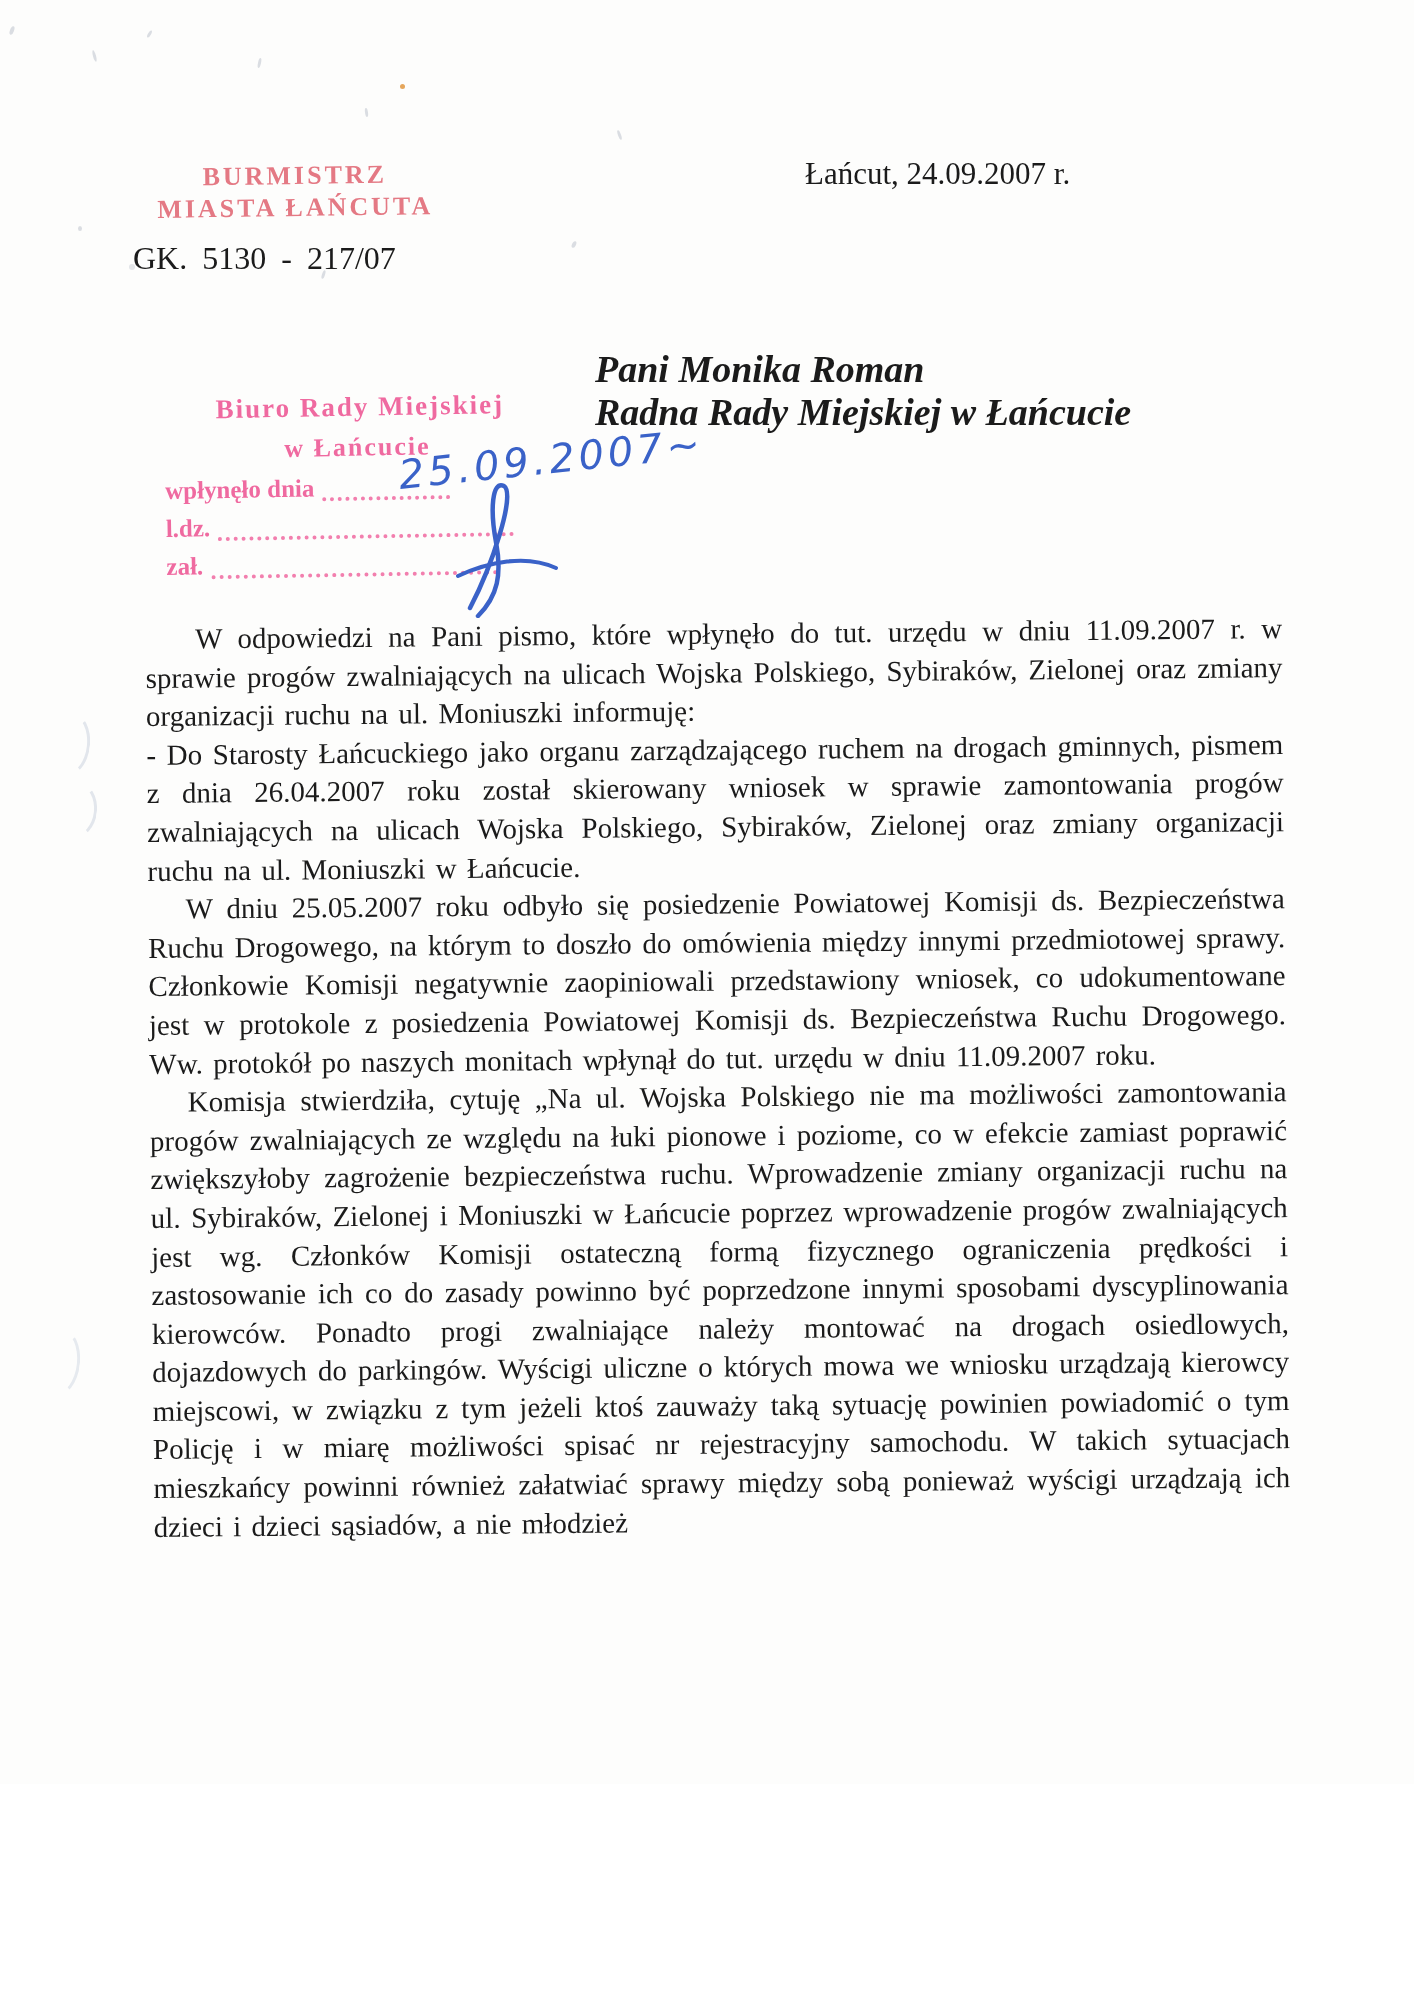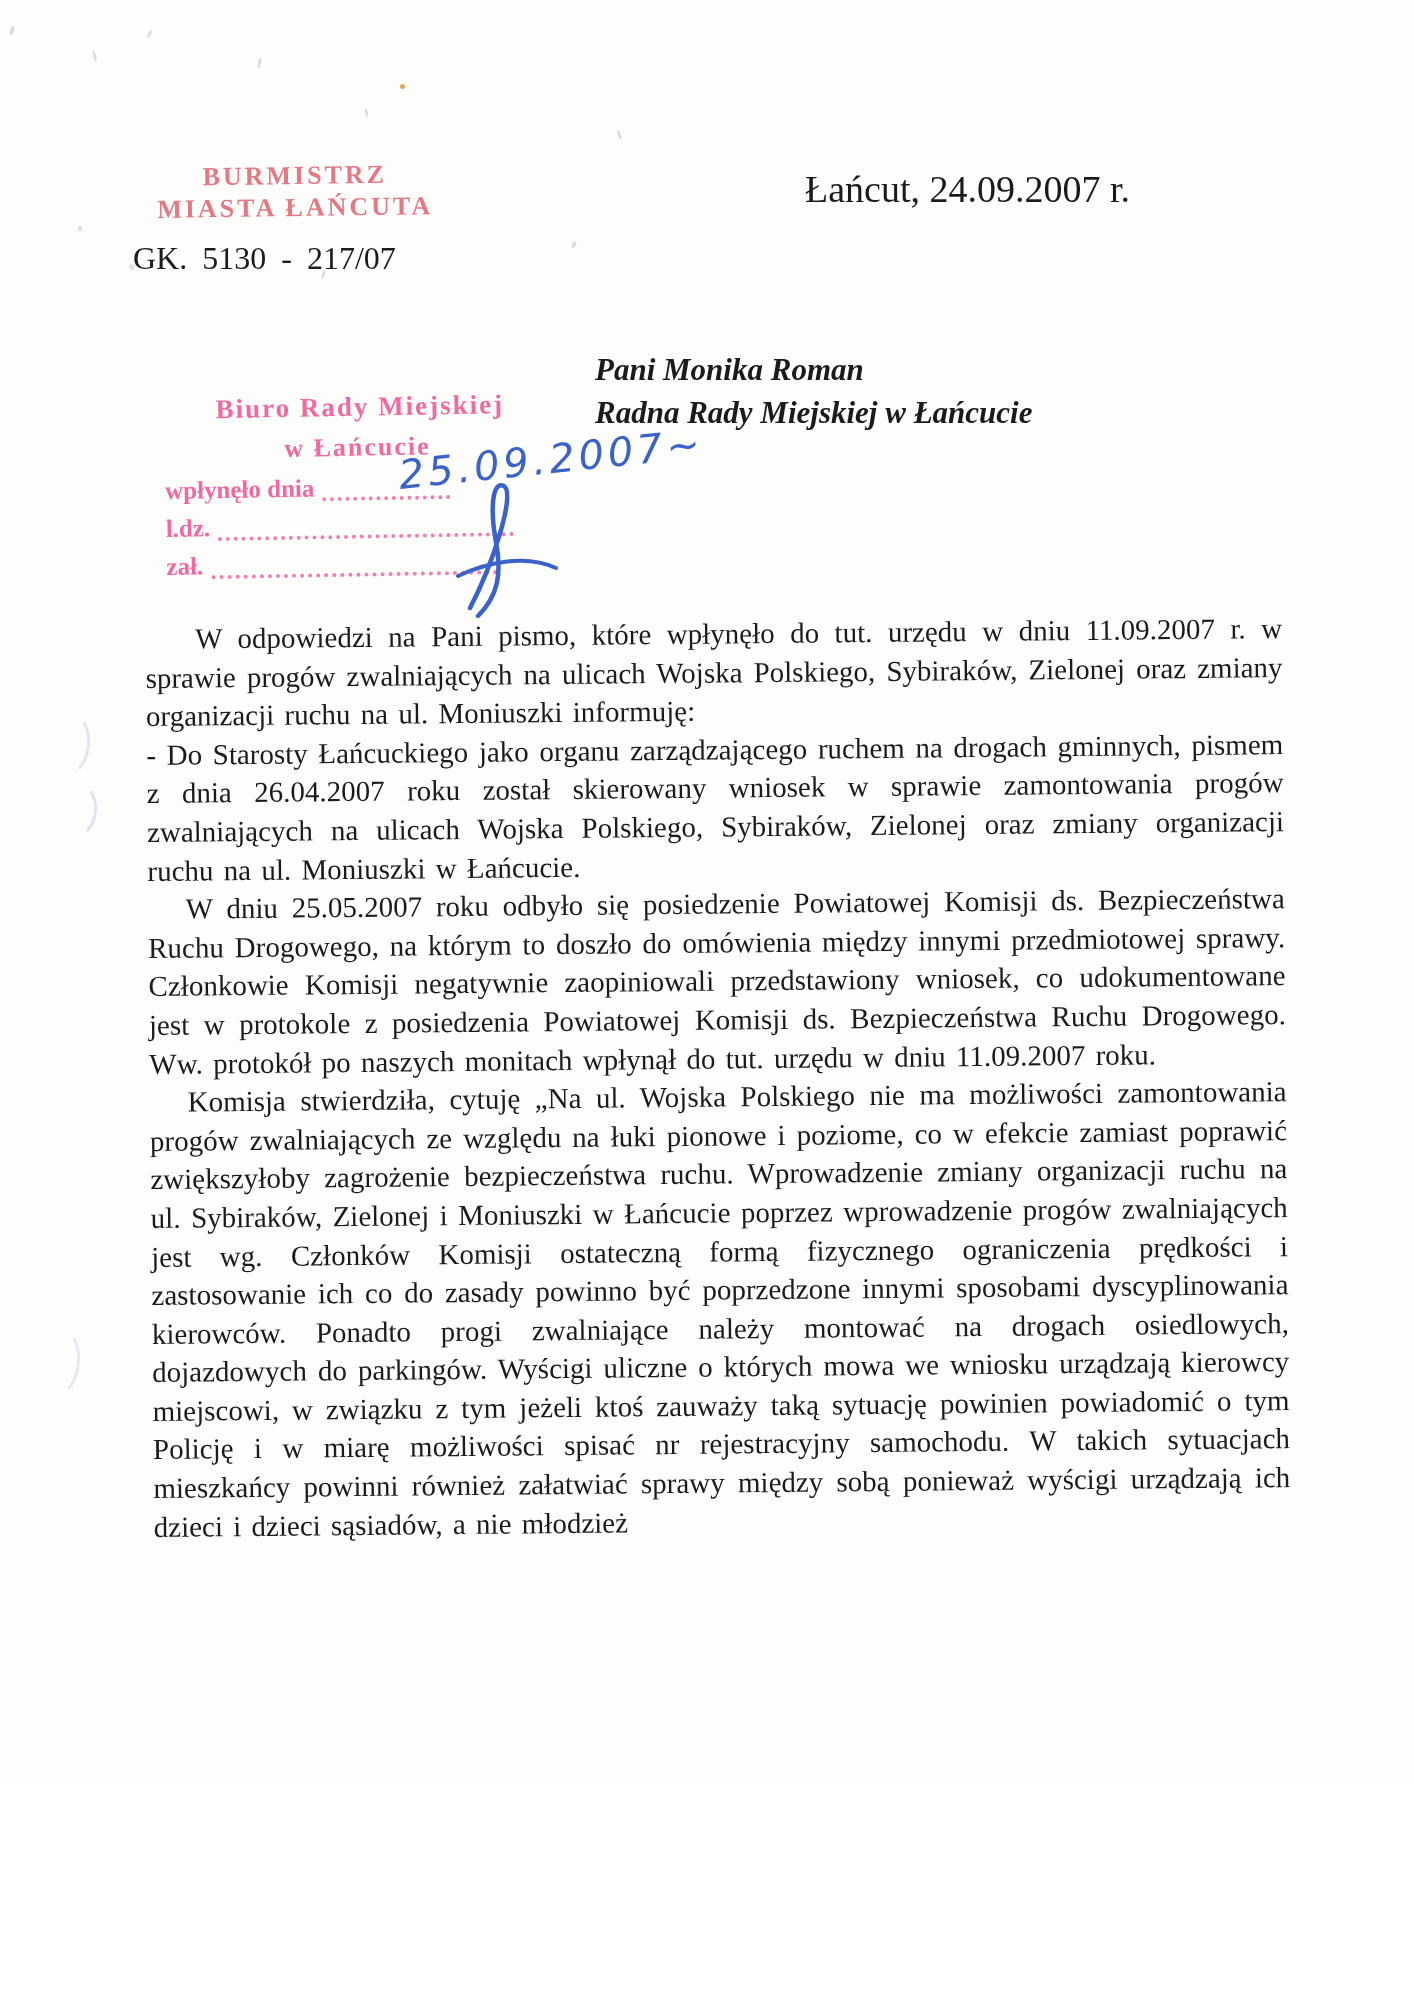--- a/index.html
+++ b/index.html
@@ -25,21 +25,21 @@
        border-right-color:#e2e6ec;border-radius:50%;transform:rotate(6deg);}
   .arc1{left:48px;top:712px;}
   .arc2{left:55px;top:782px;height:50px;}
   .arc3{left:38px;top:1328px;height:62px;border-right-color:#e6eaef;}
   
   .mayor-stamp{
     position:absolute;left:140px;top:160px;width:310px;text-align:center;
     color:#e26e7a;font-weight:bold;font-size:26px;letter-spacing:3px;
     transform:rotate(-0.8deg);opacity:.92;line-height:32px;
   }
-  .city-date{position:absolute;left:805px;top:167px;font-size:38px;}
+  .city-date{position:absolute;left:805px;top:156px;font-size:31px;}
   .reference{position:absolute;left:133px;top:240px;font-size:32px;word-spacing:7px;}
   
   .office-stamp{
     position:absolute;left:165px;top:392px;color:#ef5f9a;font-weight:bold;
     transform:rotate(-1deg);opacity:.93;
   }
   .os-line1{font-size:27px;letter-spacing:2px;margin-left:52px;}
   .os-line2{font-size:26px;letter-spacing:2px;margin-left:120px;margin-top:10px;}
   .os-row{display:flex;align-items:flex-end;margin-top:12px;font-size:25px;line-height:26px;}
   .dots{display:inline-block;height:20px;border-bottom:4px dotted #f0669f;margin-left:8px;opacity:.9;}
@@ -50,21 +50,21 @@
   .hand-date{
     position:absolute;left:398px;top:436px;color:#3a62c8;
     font-family:"DejaVu Sans", sans-serif;font-style:italic;
     font-size:40px;letter-spacing:4px;transform:rotate(-6deg);white-space:nowrap;
   }
   .hand-sign{position:absolute;left:450px;top:478px;}
   .hand-sign path{stroke:#3a62c8;fill:none;stroke-linecap:round;}
   
   .recipient{
     position:absolute;left:595px;top:348px;
-    font-weight:bold;font-style:italic;font-size:31px;line-height:43px;
+    font-weight:bold;font-style:italic;font-size:38px;line-height:43px;
     white-space:nowrap;
   }
   
   .letter-body{
     position:absolute;left:145px;top:620px;width:1137px;
     font-size:29px;line-height:38.6px;text-align:justify;word-spacing:3px;
     transform:rotate(-0.55deg);transform-origin:left top;
   }
   .letter-body p{margin:0;}
   .p-intro{text-indent:50px;margin-bottom:39px;}

